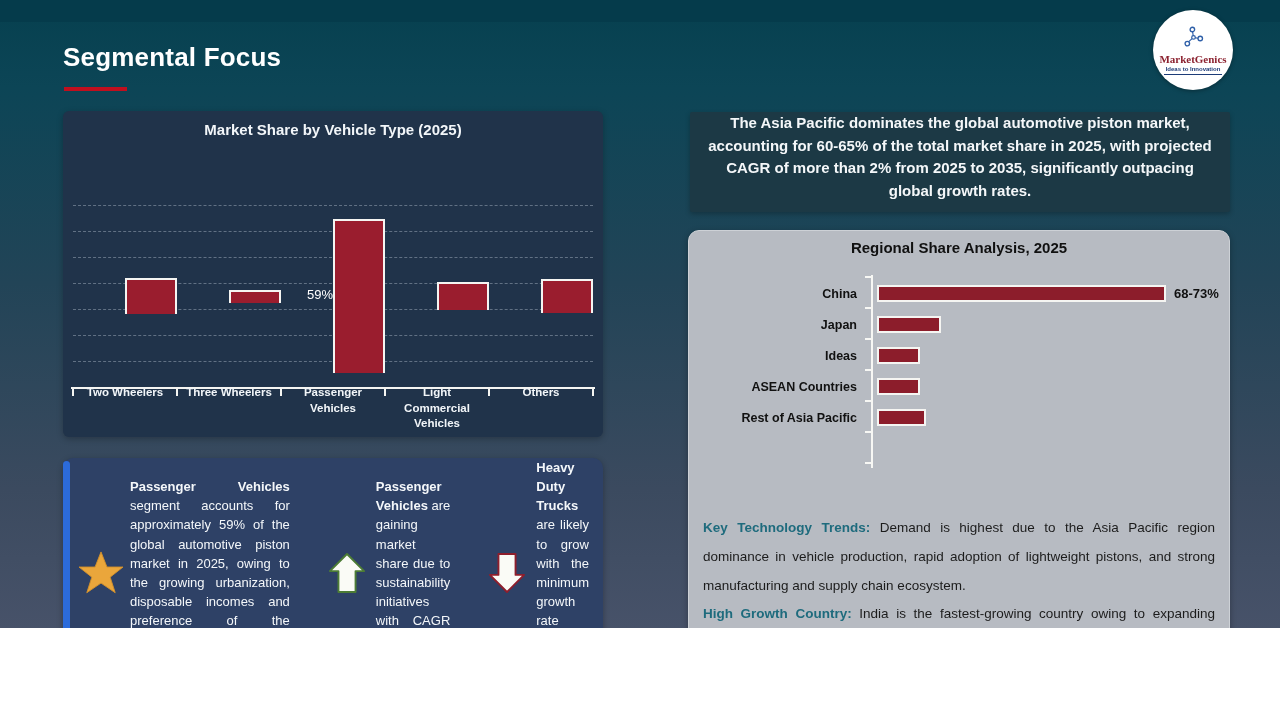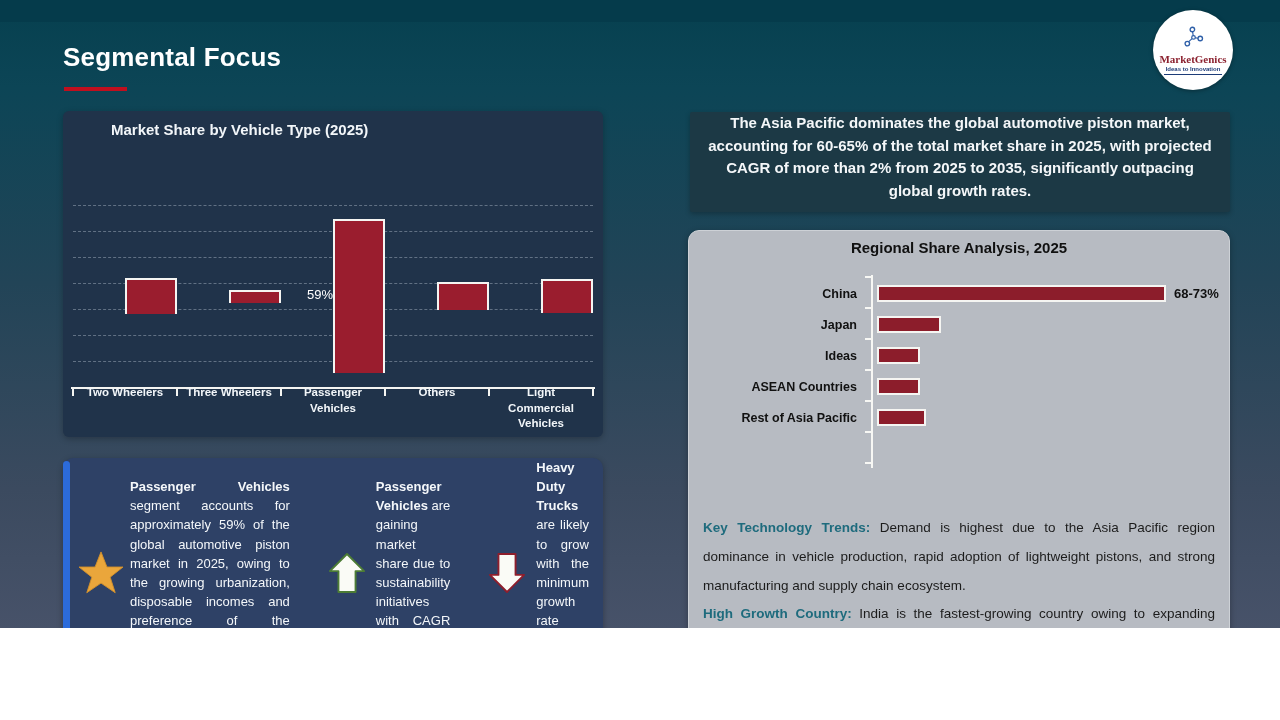--- a/index.html
+++ b/index.html
@@ -41,22 +41,22 @@
     font-size: 6px; font-weight: bold; color: #1D3C78;
     border-bottom: 1px solid #1D3C78; padding: 1px 2px 1px 2px; line-height: 1.2;
   }
   
   .panel-vehicle-chart {
     position: absolute; left: 63px; top: 111px; width: 540px; height: 326px;
     background: var(--c-panel_navy, #20334A); border-radius: 6px;
     box-shadow: 0 2px 6px rgba(0,0,0,.25);
   }
   .vchart-title {
-    position: absolute; top: 10px; left: 0; right: 0; 
-    font-size: 15px; font-weight: bold; color: #F2F6F9; padding-left: 48px;
+    position: absolute; top: 10px; left: 0; right: 0; text-align: center;
+    font-size: 15px; font-weight: bold; color: #F2F6F9;
   }
   .vplot { position: absolute; left: 10px; right: 10px; bottom: 50px; height: 182px; }
   .vgrid { position: absolute; inset: 0; }
   .gridline {
     position: absolute; left: 0; right: 0; height: 0;
     border-top: 1px dashed rgba(195,208,220,0.40);
   }
   .vbars { position: absolute; inset: 0; display: flex; }
   .vcol {
     flex: 1; display: flex; 
@@ -203,22 +203,22 @@
         <div class="vtick" style="left: calc(20% - 1px);"></div>
         <div class="vtick" style="left: calc(40% - 1px);"></div>
         <div class="vtick" style="left: calc(60% - 1px);"></div>
         <div class="vtick" style="left: calc(80% - 1px);"></div>
         <div class="vtick" style="left: calc(100% - 1px);"></div>
       </div>
     <div class="vcats">
         <div class="vcat">Two Wheelers</div>
         <div class="vcat">Three Wheelers</div>
         <div class="vcat">Passenger Vehicles</div>
+        <div class="vcat">Light Commercial Vehicles</div>
         <div class="vcat">Others</div>
-        <div class="vcat">Light Commercial Vehicles</div>
       </div>
   </section>
 
   <section class="insight-box">
     <div class="accent-bar"></div>
     <div class="insight-content">
 
       <div class="insight-row">
         <div class="insight-icon">
           <svg width="46" height="44" viewBox="0 0 50 48">

